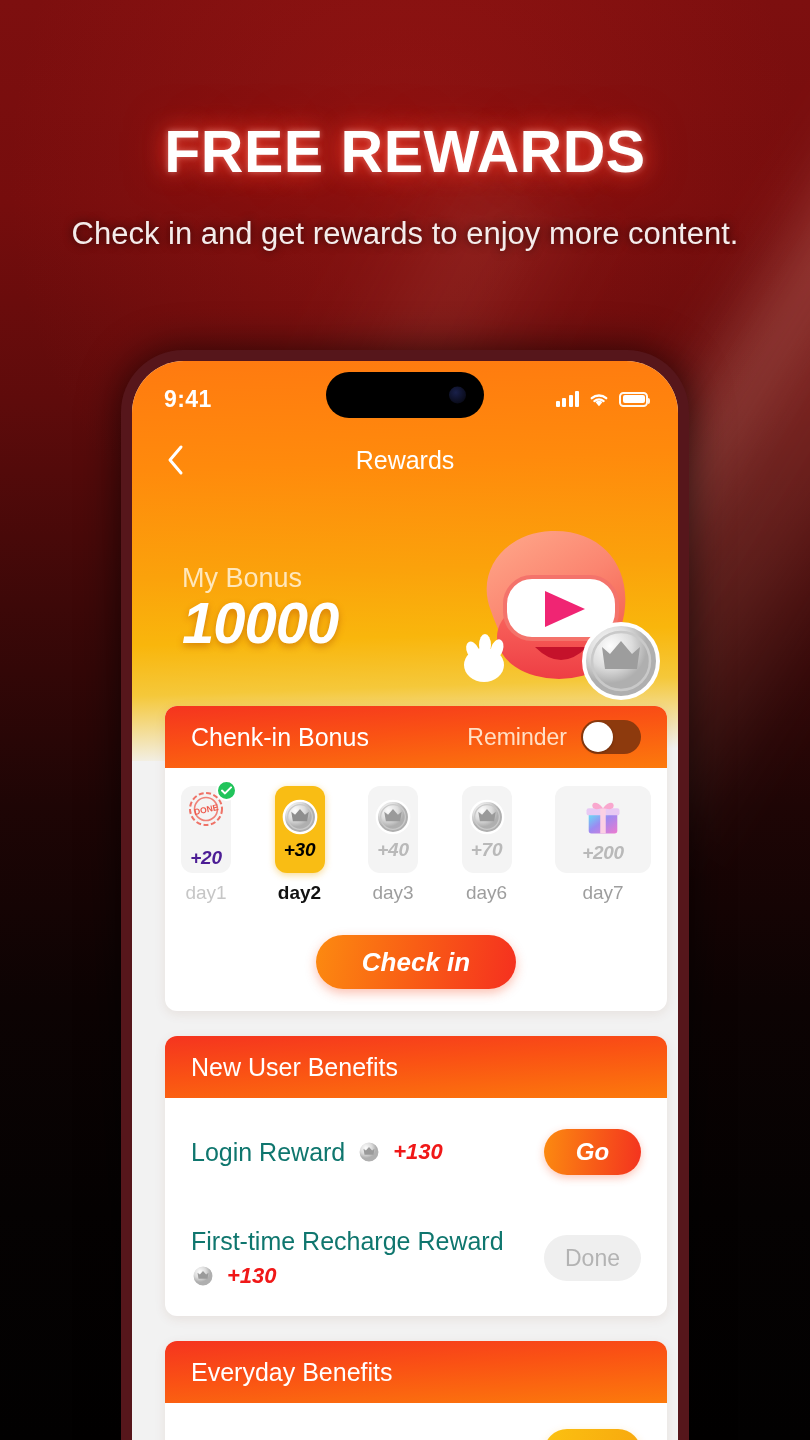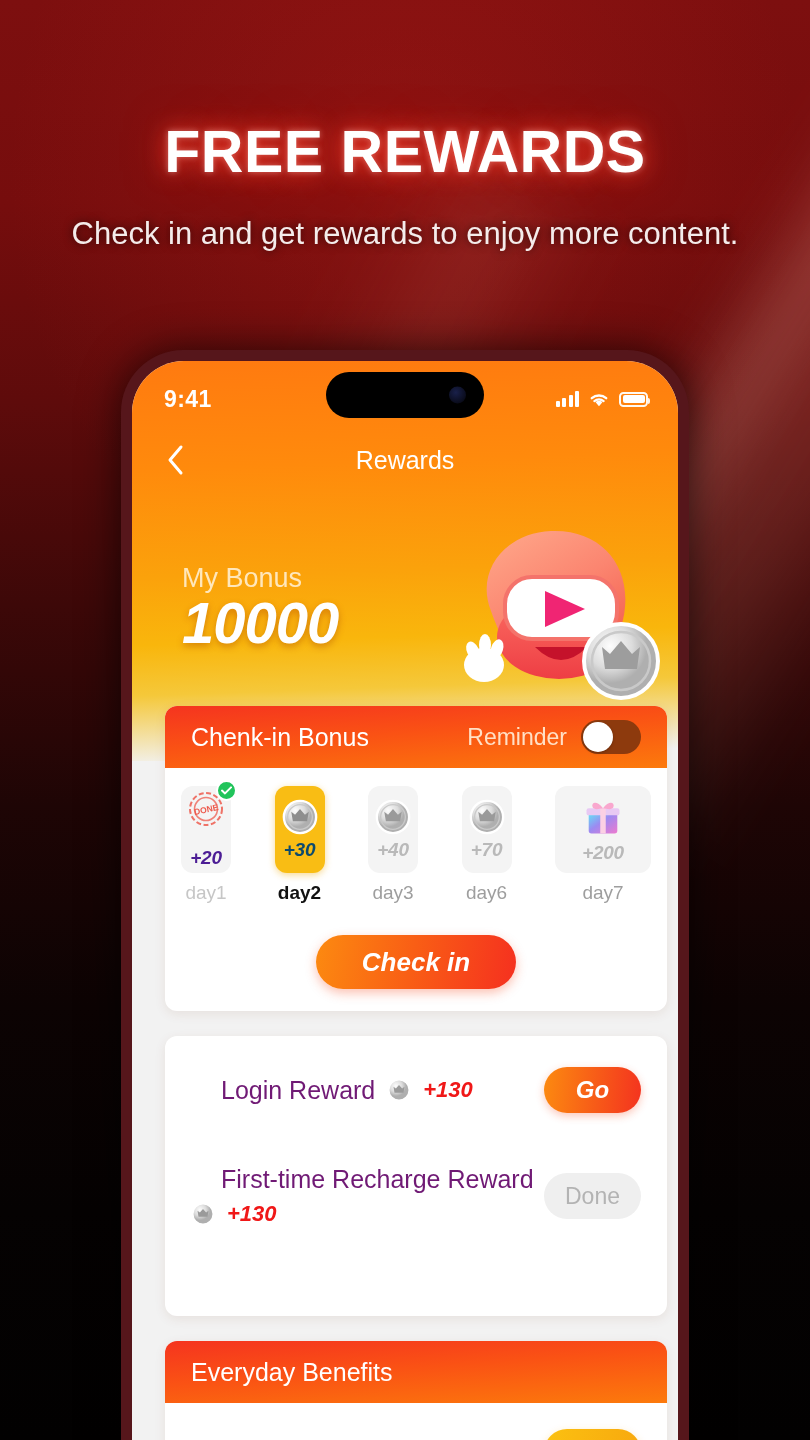--- a/index.html
+++ b/index.html
@@ -178,21 +178,21 @@
     width:50px; height:87px; border-radius:12px; background:#F4F4F4;
     display:flex; flex-direction:column; align-items:center; justify-content:center;
     position:relative; gap:3px;
   }
   .tile.wide{ width:96px; }
   .tile.active{ background:#F9BD14; box-shadow:0 2px 7px rgba(240,170,10,.45); }
   .tile-amt{
     font-size:19px; font-weight:bold; font-style:italic; color:#B9B9B9;
     letter-spacing:-.3px;
   }
-  .tile.active .tile-amt{ color:#0c4a6e; }
+  .tile.active .tile-amt{ color:#000000; }
   .tile.faded .tile-amt{ color:#4c1d95;margin-top:16px; }
   .day-label{ margin-top:9px; font-size:19px; color:#9E9E9E; }
   .day-label.cur{ color:#111; font-weight:bold; }
   .day-label.faded{ color:#C6C6C6; }
   .check-badge{
     position:absolute; top:-6px; right:-6px; width:21px; height:21px;
     border-radius:50%; background:#21C45B;
     display:flex; align-items:center; justify-content:center;
     border:2px solid #fff;
   }
@@ -206,21 +206,21 @@
   }
 
   
   #card-newuser{ top:675px; height:280px; }
   .benefit-row{
     display:flex; align-items:center; justify-content:space-between;
     padding:0 26px; min-height:85px;
   }
   .benefit-left{ display:flex; flex-direction:column; gap:7px; }
   .benefit-inline{ display:flex; align-items:center; gap:12px; }
-  .benefit-title{ font-size:25px; color:#701a75;margin-left:30px; }
+  .benefit-title{ font-size:25px; color:#0f766e; }
   .benefit-amt{ font-size:22px; font-weight:bold; font-style:italic; color:#F01818; }
   .btn-go{
     width:97px; height:46px; border-radius:23px;
     background:linear-gradient(95deg,#FC8A10 0%,#F75A18 55%,#F4331F 100%);
     color:#fff; font-size:24px; font-weight:bold; font-style:italic;
     display:flex; align-items:center; justify-content:center; cursor:pointer;
     box-shadow:0 3px 8px rgba(245,70,25,.3);
   }
   .btn-done{
     width:97px; height:46px; border-radius:23px; background:#EFEFEF;
@@ -419,20 +419,23 @@
           </div>
           <div class="day-label">day7</div>
         </div>
 
       </div>
 
       <div class="btn-checkin">Check in</div>
     </div>
 
     <div class="card" id="card-newuser">
+      <div class="card-head">
+        <div class="card-head-title">New User Benefits</div>
+      </div>
 
       <div class="benefit-row" style="min-height:108px">
         <div class="benefit-left">
           <div class="benefit-inline">
             <div class="benefit-title">Login Reward</div>
             <svg class="coin-sm" width="24" height="24" viewBox="0 0 40 40">
               <circle cx="20" cy="20" r="17" fill="url(#coing)" stroke="#fff" stroke-width="2.5"></circle>
               <path d="M12.5 24.5 L10.8 14.5 l4 3.2 l5.2 -6 l5.2 6 l4 -3.2 l-1.7 10 z" fill="#9A9A9A"></path>
             </svg>
             <div class="benefit-amt">+130</div>

